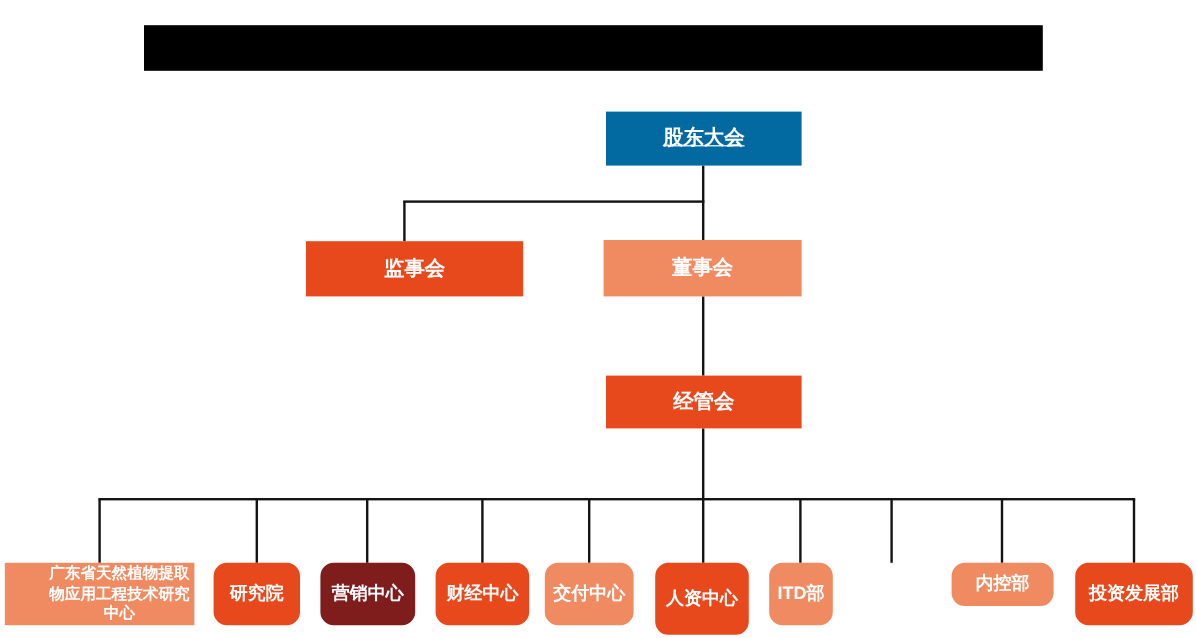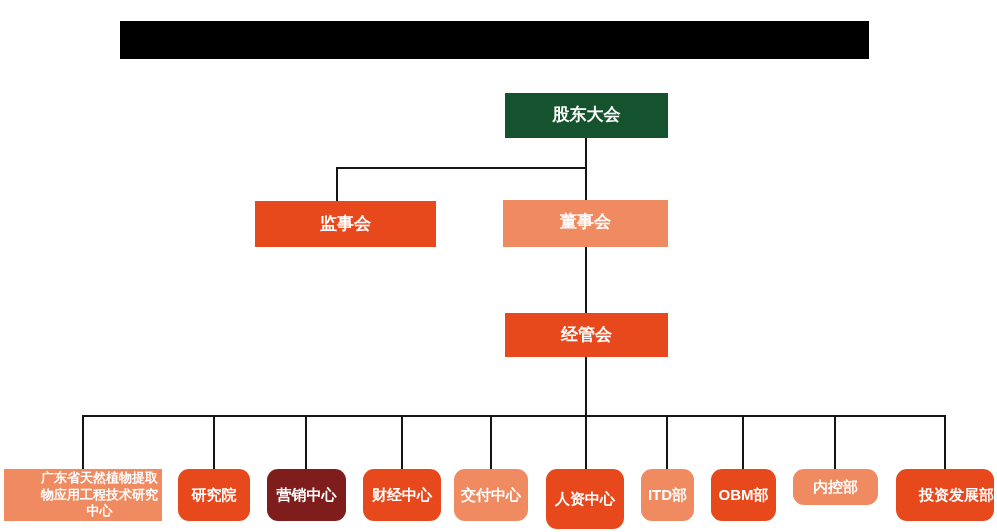--- a/index.html
+++ b/index.html
@@ -49,28 +49,28 @@
   <div class="vline" style="left:213px; top:416px; height:53px;"></div>
   <div class="vline" style="left:305px; top:416px; height:53px;"></div>
   <div class="vline" style="left:401px; top:416px; height:53px;"></div>
   <div class="vline" style="left:490px; top:416px; height:53px;"></div>
   <div class="vline" style="left:585px; top:416px; height:53px;"></div>
   <div class="vline" style="left:666px; top:416px; height:53px;"></div>
   <div class="vline" style="left:742px; top:416px; height:53px;"></div>
   <div class="vline" style="left:834px; top:416px; height:53px;"></div>
   <div class="vline" style="left:944px; top:416px; height:53px;"></div>
 
-  <div class="node" style="left: 505px; top: 93px; width: 163px; height: 45px; background-color: #14532d;">
+  <div class="node" style="left: 505px; top: 93px; width: 163px; height: 45px; background-color: #0369a1; text-decoration: underline;">
     <span>股东大会</span>
   </div>
 
   <div class="node" style="left: 255px; top: 201px; width: 181px; height: 46px; background-color: rgb(232, 73, 28);">
     <span>监事会</span>
   </div>
-  <div class="node" style="left: 503px; top: 200px; width: 165px; height: 47px; background-color: rgb(240, 138, 97); font-family: Liberation Mono, monospace;">
+  <div class="node" style="left: 503px; top: 200px; width: 165px; height: 47px; background-color: rgb(240, 138, 97);">
     <span>董事会</span>
   </div>
 
   <div class="node" style="left: 505px; top: 313px; width: 163px; height: 44px; background-color: rgb(232, 73, 28);">
     <span>经管会</span>
   </div>
 
   <div class="node tiny" style="left: 4px; top: 469px; width: 158px; height: 52px; background-color: rgb(240, 138, 97); padding-left: 36px;">
     <span>广东省天然植物提取物应用工程技术研究中心</span>
   </div>
@@ -85,23 +85,20 @@
   </div>
   <div class="node small" style="left: 454px; top: 469px; width: 74px; height: 52px; background-color: rgb(240, 138, 97);">
     <span>交付中心</span>
   </div>
   <div class="node small" style="left: 546px; top: 469px; width: 78px; height: 60px; background-color: rgb(232, 73, 28);">
     <span>人资中心</span>
   </div>
   <div class="node small" style="left: 641px; top: 469px; width: 53px; height: 52px; background-color: rgb(240, 138, 97);">
     <span>ITD部</span>
   </div>
-  <div class="node small" style="left: 711px; top: 469px; width: 65px; height: 52px; background-color: rgb(232, 73, 28);">
-    <span>OBM部</span>
-  </div>
   <div class="node small" style="left: 793px; top: 469px; width: 85px; height: 36px; background-color: rgb(240, 138, 97);">
     <span>内控部</span>
   </div>
-  <div class="node small" style="left: 896px; top: 469px; width: 98px; height: 52px; background-color: rgb(232, 73, 28); justify-content: flex-end;">
+  <div class="node small" style="left: 896px; top: 469px; width: 98px; height: 52px; background-color: rgb(232, 73, 28);">
     <span>投资发展部</span>
   </div>
 
 </div>
 
 </body></html>

